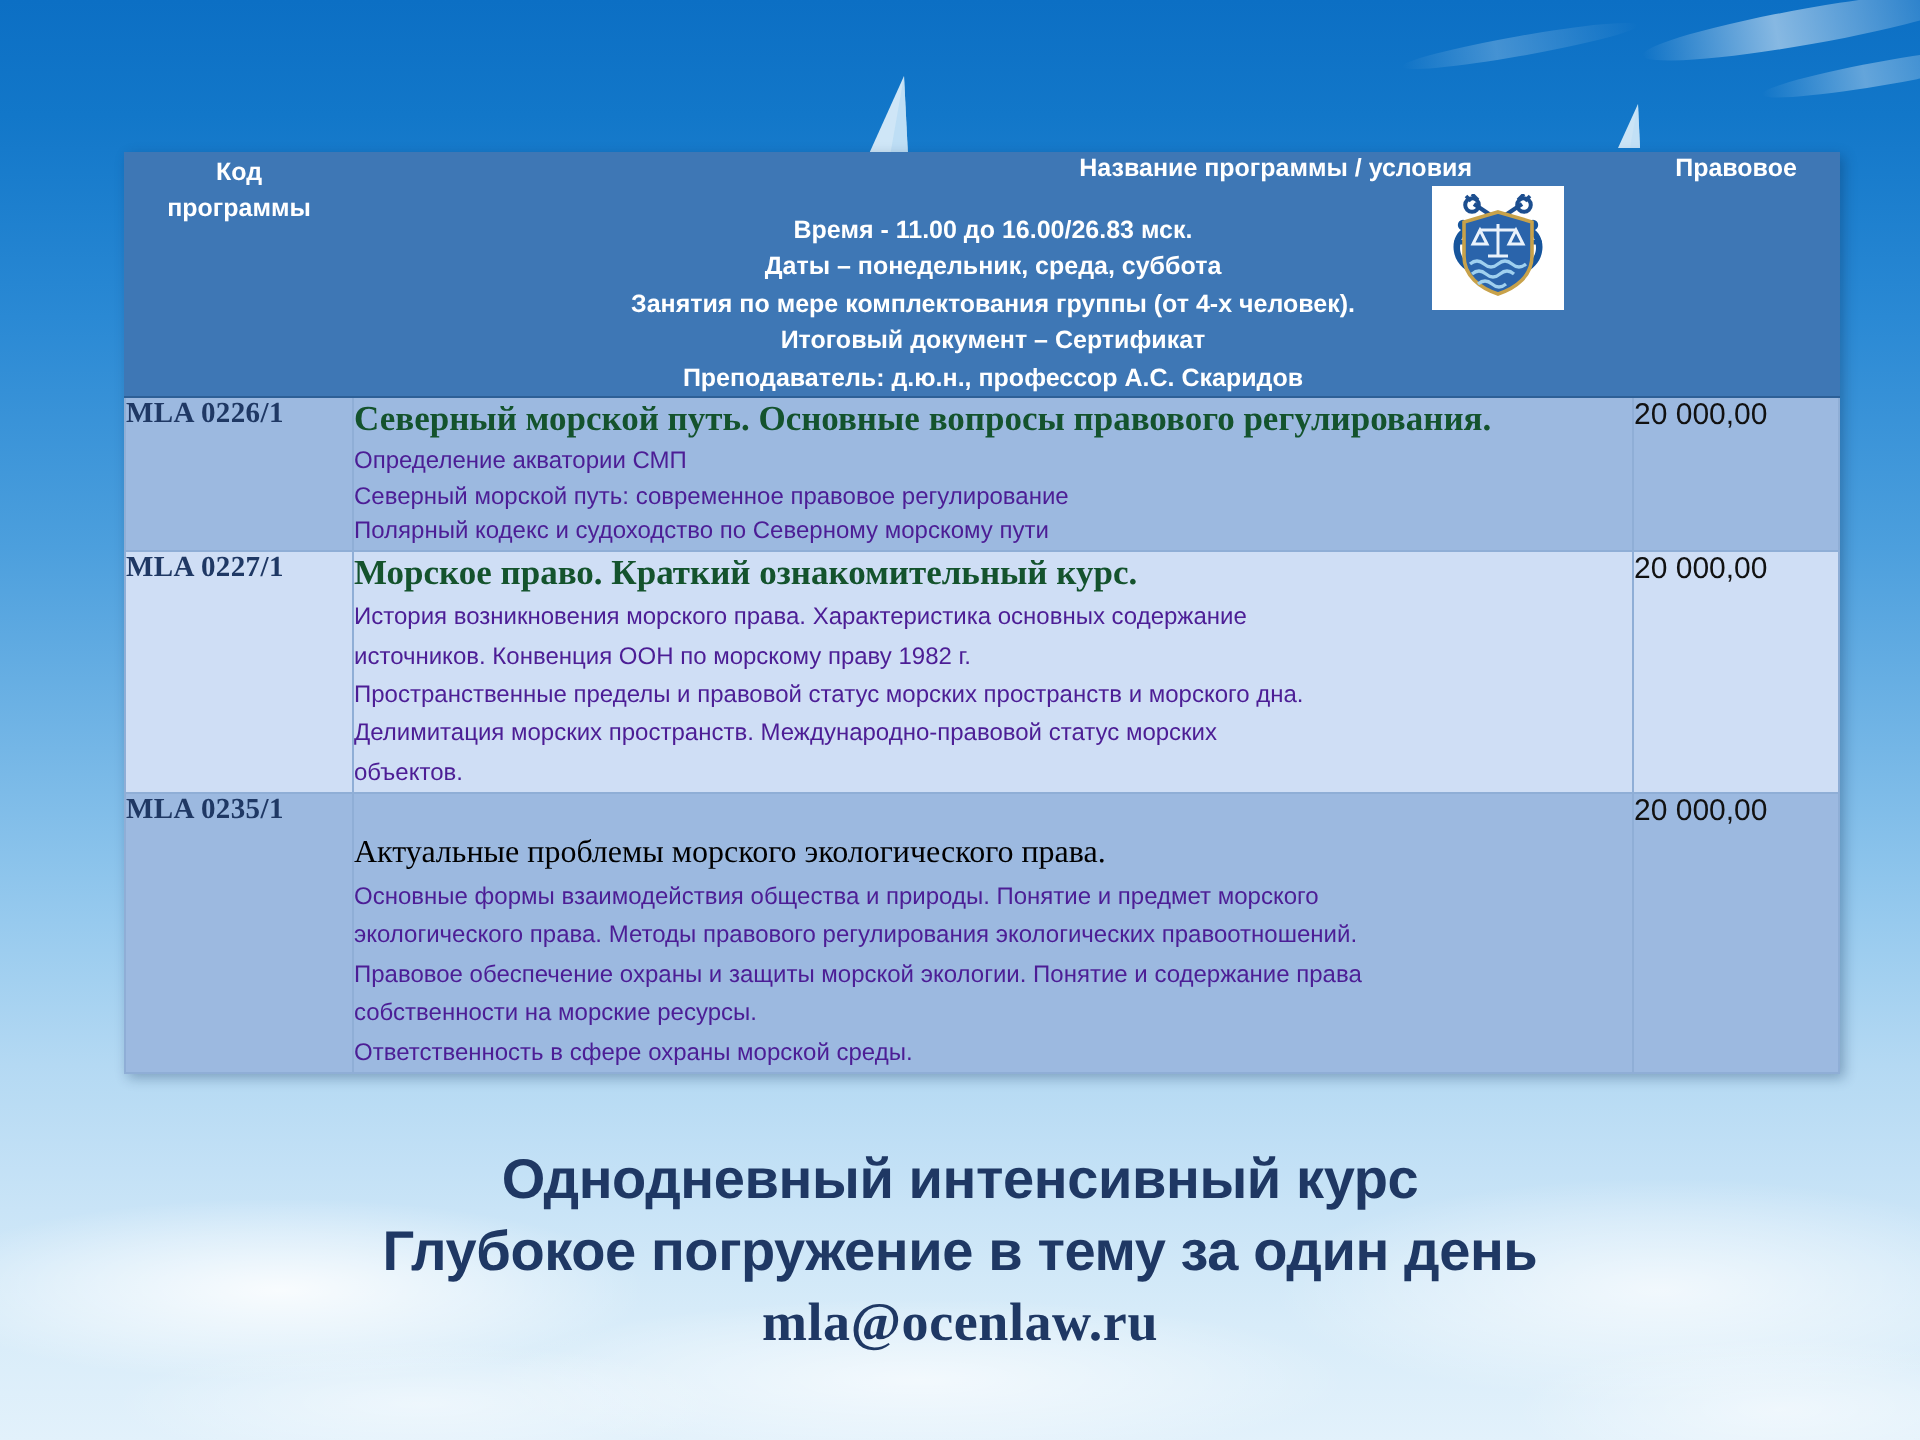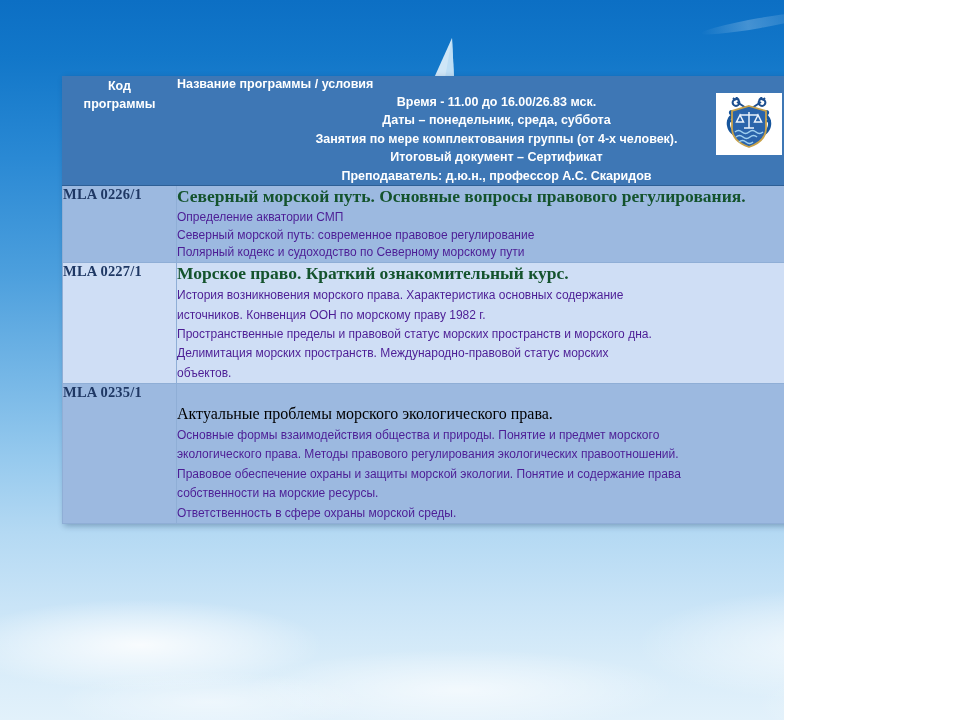--- a/index.html
+++ b/index.html
@@ -7,21 +7,21 @@
     padding: 0;
   }
   body {
     width: 960px;
     height: 720px;
     overflow: hidden;
     font-family: "Liberation Sans", sans-serif;
   }
   #slide {
     position: relative;
-    width: 784px;
+    width: 960px;
     height: 720px;
     overflow: hidden;
     background: linear-gradient(to bottom,
         #0c6fc4 0%,
         #1277c9 8%,
         #2a89d4 22%,
         #4c9fdd 38%,
         #74b6e6 52%,
         #97caee 64%,
         #b4d9f3 74%,
@@ -76,23 +76,23 @@
   .hdr-code {
     padding: 11px 0 0 10px;
     line-height: 1.45;
     width: 113px;
   }
   .hdr-mid {
     position: relative;
     padding: 11px 6px 10px 8px;
   }
   .hdr-title {
-    text-align: left;
+    text-align: right;
     display: block;
-    margin-bottom: 2px;
+    margin-bottom: 15px;
     padding-right: 80px;
   }
   .hdr-lines {
     line-height: 1.47;
     font-size: 12.5px;
   }
   .hdr-lines div { white-space: nowrap; }
   .hdr-price {
     width: 102px;
     padding: 11px 8px 0 8px;
@@ -314,14 +314,19 @@
           <div class="desc-line wide">собственности на морские ресурсы.</div>
           <div class="desc-line wide">Ответственность в сфере охраны морской среды.</div>
         </td>
         <td class="cell-price">
           <span>20 000,00</span>
         </td>
       </tr>
     </tbody>
   </table>
 
+  <div class="footer">
+    <div class="footer-line1">Однодневный интенсивный курс</div>
+    <div class="footer-line2">Глубокое погружение в тему за один день</div>
+    <div class="footer-email">mla@ocenlaw.ru</div>
+  </div>
 
 </div>
 
 </body></html>

